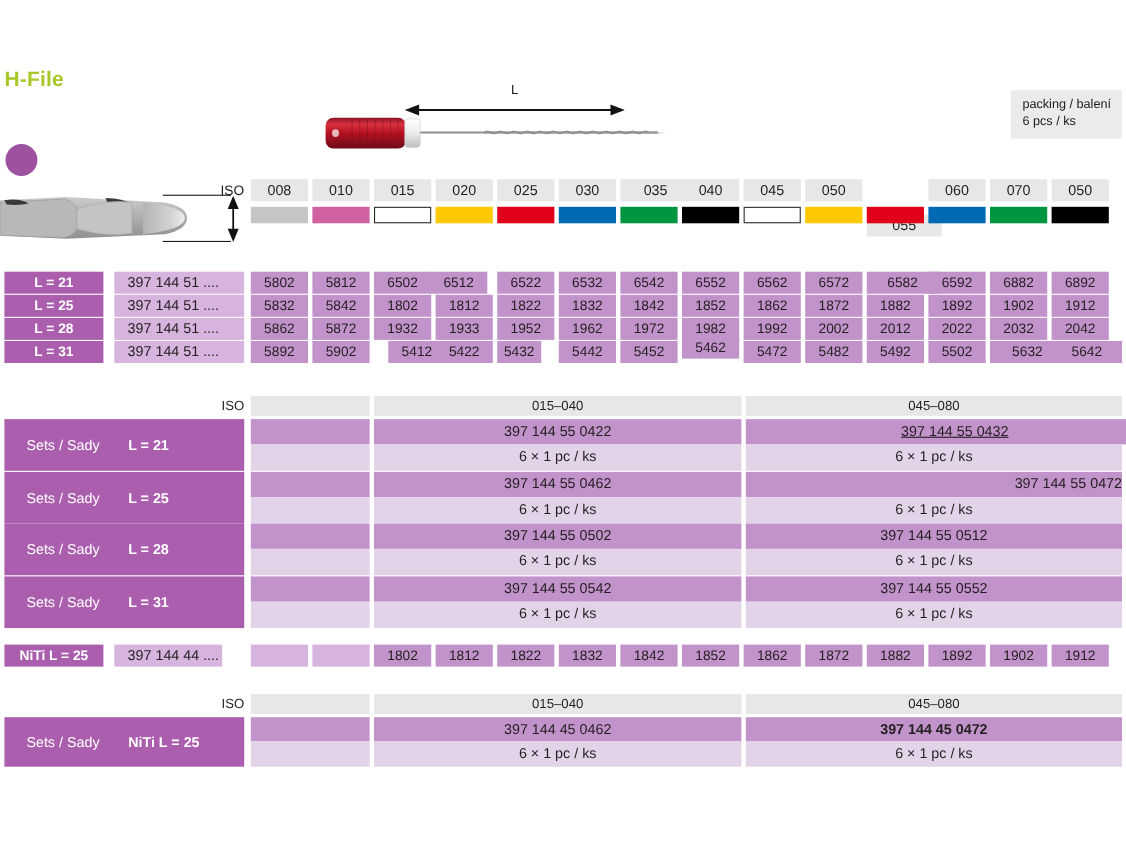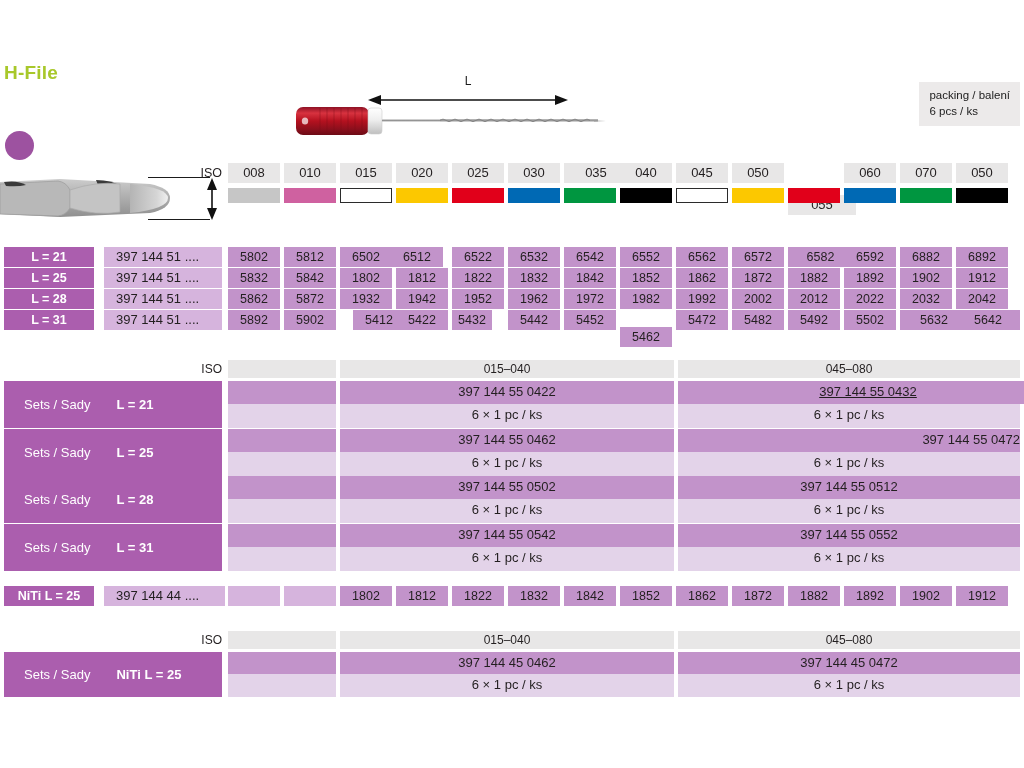--- a/index.html
+++ b/index.html
@@ -263,41 +263,41 @@
       <div class="cell" style="left: 732px; top: 268px; width: 52px;">1872</div>
       <div class="cell" style="left: 788px; top: 268px; width: 52px;">1882</div>
       <div class="cell" style="left: 844px; top: 268px; width: 52px;">1892</div>
       <div class="cell" style="left: 900px; top: 268px; width: 52px;">1902</div>
       <div class="cell" style="left: 956px; top: 268px; width: 52px;">1912</div>
       <div class="cell hdr" style="left: 4px; top: 289px; width: 90px;">L = 28</div>
       <div class="cell code" style="left: 104px; top: 289px; width: 118px;">397 144 51 ....</div>
       <div class="cell" style="left: 228px; top: 289px; width: 52px;">5862</div>
       <div class="cell" style="left: 284px; top: 289px; width: 52px;">5872</div>
       <div class="cell" style="left: 340px; top: 289px; width: 52px;">1932</div>
-      <div class="cell" style="left: 396px; top: 289px; width: 52px;">1942</div>
+      <div class="cell" style="left: 396px; top: 289px; width: 52px;">1933</div>
       <div class="cell" style="left: 452px; top: 289px; width: 52px;">1952</div>
       <div class="cell" style="left: 508px; top: 289px; width: 52px;">1962</div>
       <div class="cell" style="left: 564px; top: 289px; width: 52px;">1972</div>
       <div class="cell" style="left: 620px; top: 289px; width: 52px;">1982</div>
       <div class="cell" style="left: 676px; top: 289px; width: 52px;">1992</div>
       <div class="cell" style="left: 732px; top: 289px; width: 52px;">2002</div>
       <div class="cell" style="left: 788px; top: 289px; width: 52px;">2012</div>
       <div class="cell" style="left: 844px; top: 289px; width: 52px;">2022</div>
       <div class="cell" style="left: 900px; top: 289px; width: 52px;">2032</div>
       <div class="cell" style="left: 956px; top: 289px; width: 52px;">2042</div>
       <div class="cell hdr" style="left: 4px; top: 310px; width: 90px;">L = 31</div>
       <div class="cell code" style="left: 104px; top: 310px; width: 118px;">397 144 51 ....</div>
       <div class="cell" style="left: 228px; top: 310px; width: 52px;">5892</div>
       <div class="cell" style="left: 284px; top: 310px; width: 52px;">5902</div>
       <div class="cell" style="left: 340px; top: 310px; width: 52px; margin-left: 13px;">5412</div>
       <div class="cell" style="left: 396px; top: 310px; width: 52px;">5422</div>
       <div class="cell" style="left: 452px; top: 310px; width: 40px;">5432</div>
       <div class="cell" style="left: 508px; top: 310px; width: 52px;">5442</div>
       <div class="cell" style="left: 564px; top: 310px; width: 52px;">5452</div>
-      <div class="cell" style="left: 620px; top: 327px; width: 52px;">5462</div>
+      <div class="cell" style="left: 620px; top: 306px; width: 52px;">5462</div>
       <div class="cell" style="left: 676px; top: 310px; width: 52px;">5472</div>
       <div class="cell" style="left: 732px; top: 310px; width: 52px;">5482</div>
       <div class="cell" style="left: 788px; top: 310px; width: 52px;">5492</div>
       <div class="cell" style="left: 844px; top: 310px; width: 52px;">5502</div>
       <div class="cell" style="left: 900px; top: 310px; width: 68px;">5632</div>
       <div class="cell" style="left: 956px; top: 310px; width: 64px;">5642</div>
     </div>
 
   <div id="sets-table">
       <div class="setisolabel" style="left: 160px; top: 360px; width: 62px;">ISO</div>
@@ -341,21 +341,21 @@
       <div class="setcell plain" style="left: 228px; top: 523.5px; width: 108px; height: 23px;"></div>
       <div class="setcell plain2" style="left: 228px; top: 546.5px; width: 108px; height: 24px;"></div>
       <div class="setcell dark" style="left: 340px; top: 523.5px; width: 334px; height: 23px;">397 144 55 0542</div>
       <div class="setcell pale" style="left: 340px; top: 546.5px; width: 334px; height: 24px;">6 × 1 pc / ks</div>
       <div class="setcell dark" style="left: 678px; top: 523.5px; width: 342px; height: 23px;">397 144 55 0552</div>
       <div class="setcell pale" style="left: 678px; top: 546.5px; width: 342px; height: 24px;">6 × 1 pc / ks</div>
     </div>
 
   <div id="niti-table">
       <div class="cell hdr" style="left: 4px; top: 586px; width: 90px;">NiTi L = 25</div>
-      <div class="cell code" style="left: 104px; top: 586px; width: 121px;">397 144 44 ....</div>
+      <div class="cell code" style="left: 104px; top: 586px; width: 98px;">397 144 44 ....</div>
       <div class="cell light" style="left: 228px; top: 586px; width: 52px;"></div>
       <div class="cell light" style="left: 284px; top: 586px; width: 52px;"></div>
       <div class="cell" style="left: 340px; top: 586px; width: 52px;">1802</div>
       <div class="cell" style="left: 396px; top: 586px; width: 52px;">1812</div>
       <div class="cell" style="left: 452px; top: 586px; width: 52px;">1822</div>
       <div class="cell" style="left: 508px; top: 586px; width: 52px;">1832</div>
       <div class="cell" style="left: 564px; top: 586px; width: 52px;">1842</div>
       <div class="cell" style="left: 620px; top: 586px; width: 52px;">1852</div>
       <div class="cell" style="left: 676px; top: 586px; width: 52px;">1862</div>
       <div class="cell" style="left: 732px; top: 586px; width: 52px;">1872</div>
@@ -371,17 +371,17 @@
       <div class="setiso" style="left: 340px; top: 631px; width: 334px; height: 18px;">015–040</div>
       <div class="setiso" style="left: 678px; top: 631px; width: 342px; height: 18px;">045–080</div>
       <div class="sethdr" style="left: 4px; top: 652px; width: 218px; height: 45px;">
         <span class="sl">Sets / Sady</span>
         <span class="ll">NiTi L = 25</span>
       </div>
       <div class="setcell plain" style="left: 228px; top: 652px; width: 108px; height: 22px;"></div>
       <div class="setcell plain2" style="left: 228px; top: 674px; width: 108px; height: 23px;"></div>
       <div class="setcell dark" style="left: 340px; top: 652px; width: 334px; height: 22px;">397 144 45 0462</div>
       <div class="setcell pale" style="left: 340px; top: 674px; width: 334px; height: 23px;">6 × 1 pc / ks</div>
-      <div class="setcell dark" style="left: 678px; top: 652px; width: 342px; height: 22px;">397 144 45 0472</div>
+      <div class="setcell dark" style="left: 678px; top: 652px; width: 342px; height: 22px; font-weight: bold;">397 144 45 0472</div>
       <div class="setcell pale" style="left: 678px; top: 674px; width: 342px; height: 23px;">6 × 1 pc / ks</div>
     </div>
 
 </div>
 
 </body></html>

